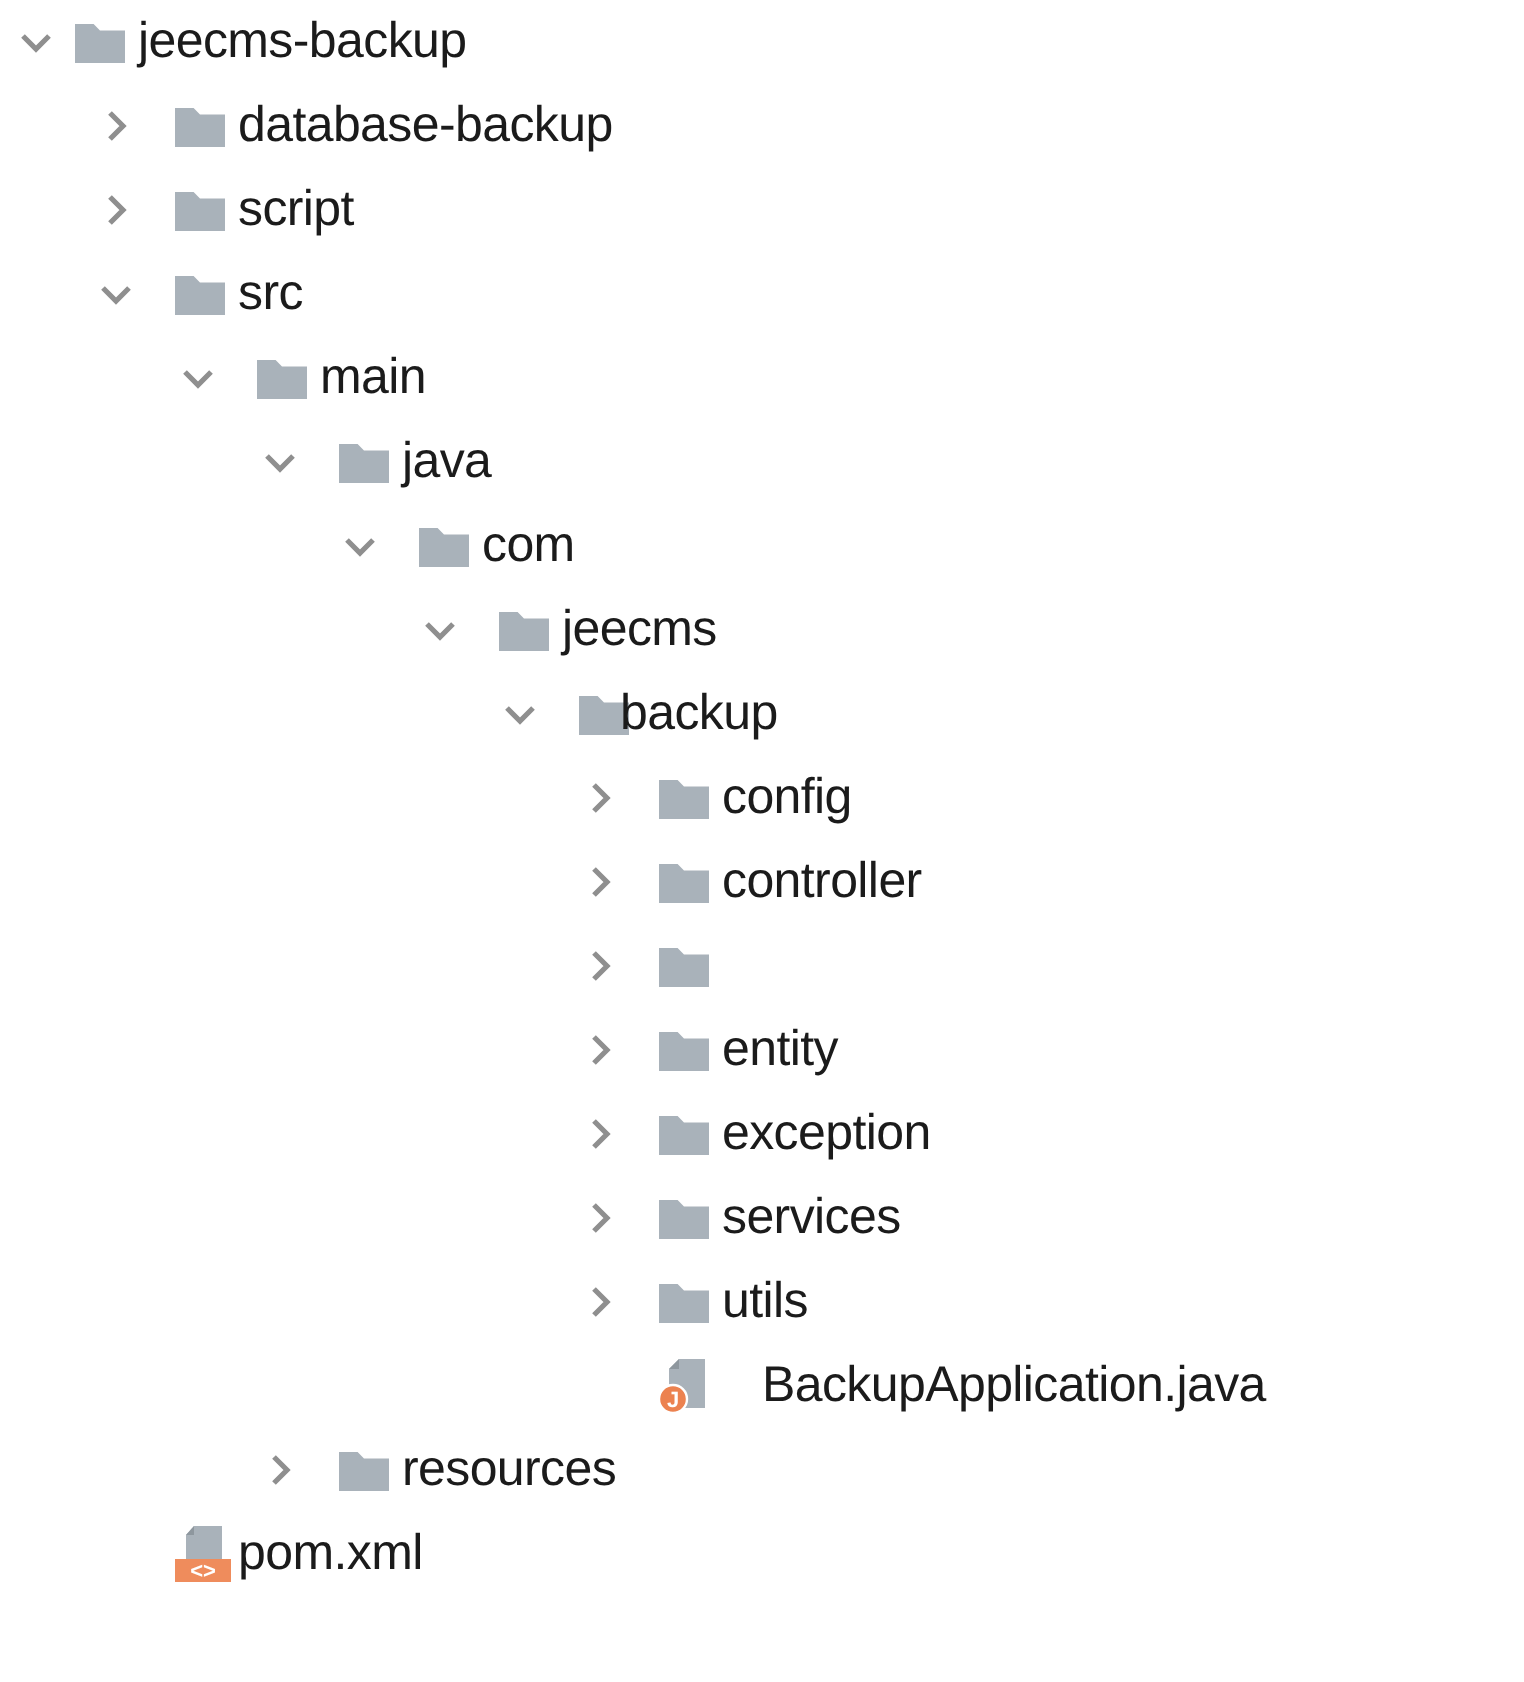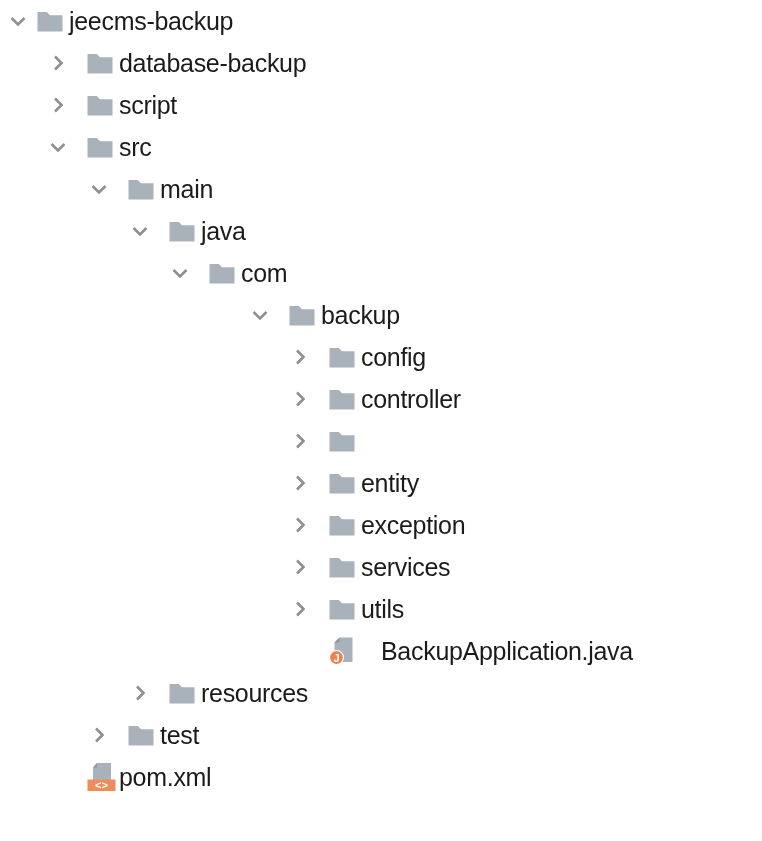--- a/index.html
+++ b/index.html
@@ -122,31 +122,44 @@
         </svg>
       </span>
       <span class="icon" style="left: 209px;">
         <svg width="26" height="22" viewBox="0 0 26 22">
           <path d="M0.5 2 H9.8 L13 5.3 H25.5 V21.5 H0.5 Z" fill="var(--folder)"></path>
         </svg>
       </span>
       <span class="label" style="left: 241px;">com</span>
     </div>
     <div class="row">
+      <span class="chev" style="left: 209px;">
+        <svg width="20" height="20" viewBox="0 0 20 20">
+          <path d="M3.5 7 L10 13.5 L16.5 7" fill="none" stroke="var(--chevron)" stroke-width="2.6"></path>
+        </svg>
+      </span>
+      <span class="icon" style="left: 249px;">
+        <svg width="26" height="22" viewBox="0 0 26 22">
+          <path d="M0.5 2 H9.8 L13 5.3 H25.5 V21.5 H0.5 Z" fill="var(--folder)"></path>
+        </svg>
+      </span>
+      <span class="label" style="left: 281px;">jeecms</span>
+    </div>
+    <div class="row">
       <span class="chev" style="left: 249px;">
         <svg width="20" height="20" viewBox="0 0 20 20">
           <path d="M3.5 7 L10 13.5 L16.5 7" fill="none" stroke="var(--chevron)" stroke-width="2.6"></path>
         </svg>
       </span>
       <span class="icon" style="left: 289px;">
         <svg width="26" height="22" viewBox="0 0 26 22">
           <path d="M0.5 2 H9.8 L13 5.3 H25.5 V21.5 H0.5 Z" fill="var(--folder)"></path>
         </svg>
       </span>
-      <span class="label" style="left: 321px; text-align: center;">backup</span>
+      <span class="label" style="left: 310px; text-align: center;">backup</span>
     </div>
     <div class="row">
       <span class="chev" style="left: 289px;">
         <svg width="20" height="20" viewBox="0 0 20 20">
           <path d="M7 3.5 L13.5 10 L7 16.5" fill="none" stroke="var(--chevron)" stroke-width="2.6"></path>
         </svg>
       </span>
       <span class="icon" style="left: 329px;">
         <svg width="26" height="22" viewBox="0 0 26 22">
           <path d="M0.5 2 H9.8 L13 5.3 H25.5 V21.5 H0.5 Z" fill="var(--folder)"></path>
@@ -249,33 +262,20 @@
         </svg>
       </span>
       <span class="icon" style="left: 169px;">
         <svg width="26" height="22" viewBox="0 0 26 22">
           <path d="M0.5 2 H9.8 L13 5.3 H25.5 V21.5 H0.5 Z" fill="var(--folder)"></path>
         </svg>
       </span>
       <span class="label" style="left: 201px;">resources</span>
     </div>
     <div class="row">
-      <span class="chev" style="left: 88px;">
-        <svg width="20" height="20" viewBox="0 0 20 20">
-          <path d="M7 3.5 L13.5 10 L7 16.5" fill="none" stroke="var(--chevron)" stroke-width="2.6"></path>
-        </svg>
-      </span>
-      <span class="icon" style="left: 128px;">
-        <svg width="26" height="22" viewBox="0 0 26 22">
-          <path d="M0.5 2 H9.8 L13 5.3 H25.5 V21.5 H0.5 Z" fill="var(--folder)"></path>
-        </svg>
-      </span>
-      <span class="label" style="left: 160px;">test</span>
-    </div>
-    <div class="row">
       <span class="icon" style="left: 87px;">
         <svg width="29" height="30" viewBox="0 0 29 30">
           <path d="M10 1 H24 V19 H6 V5.5 Z" fill="var(--page)"></path>
           <path d="M10 1 V5.5 H6 Z" fill="var(--fold)"></path>
           <rect x="0.5" y="17.5" width="28" height="11.5" fill="var(--xml-badge)"></rect>
           <text x="14.5" y="27" fill="#ffffff" font-size="11" font-weight="bold" text-anchor="middle" font-family="&quot;Liberation Sans&quot;, sans-serif">&lt;&gt;</text>
         </svg>
       </span>
       <span class="label" style="left: 119px;">pom.xml</span>
     </div>

